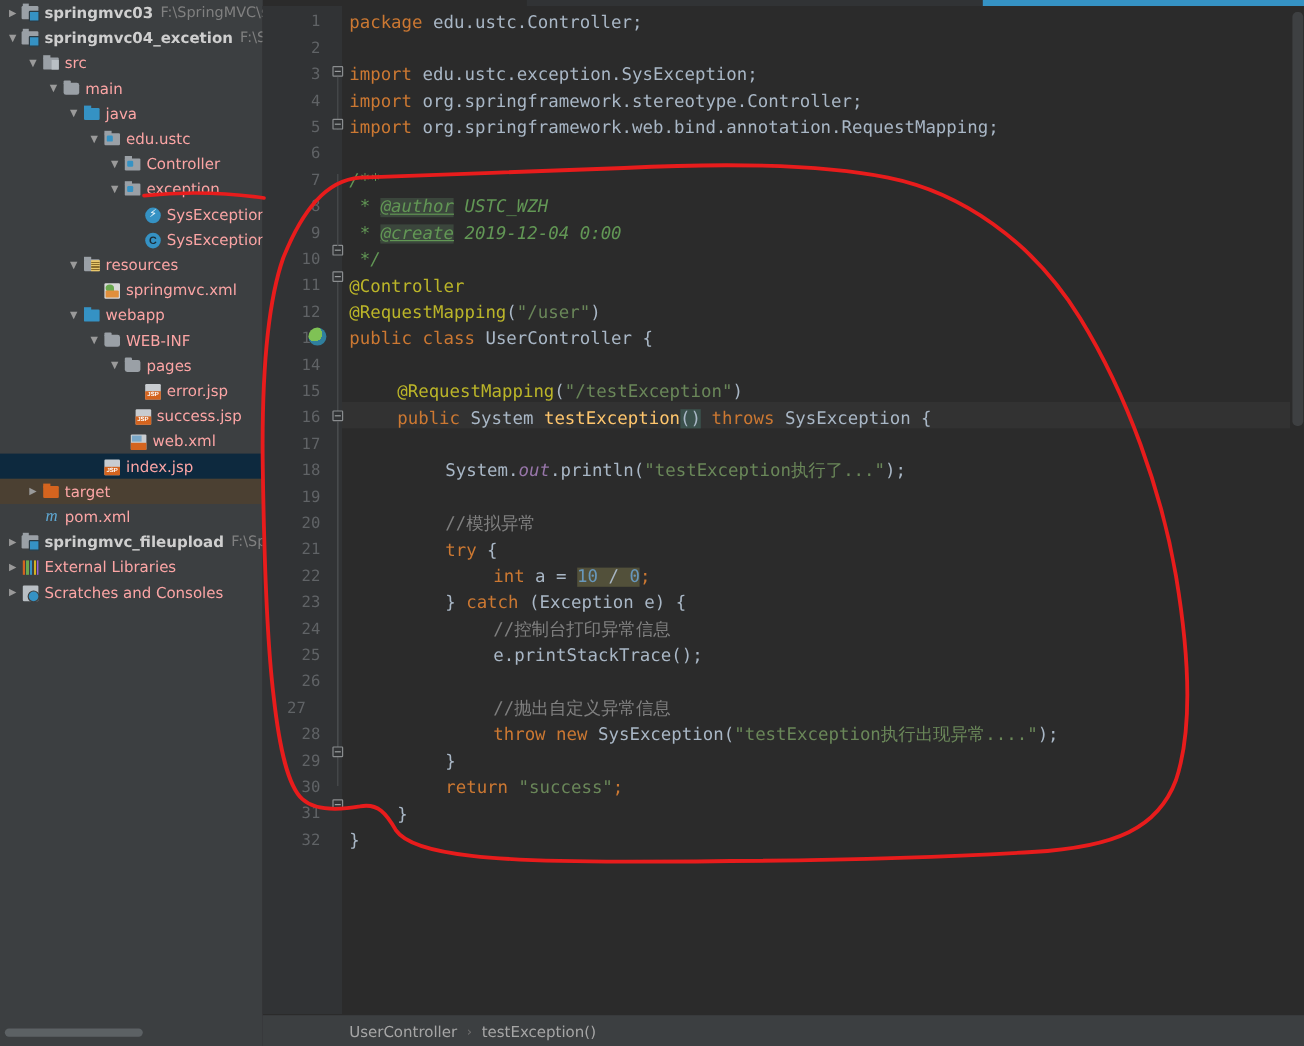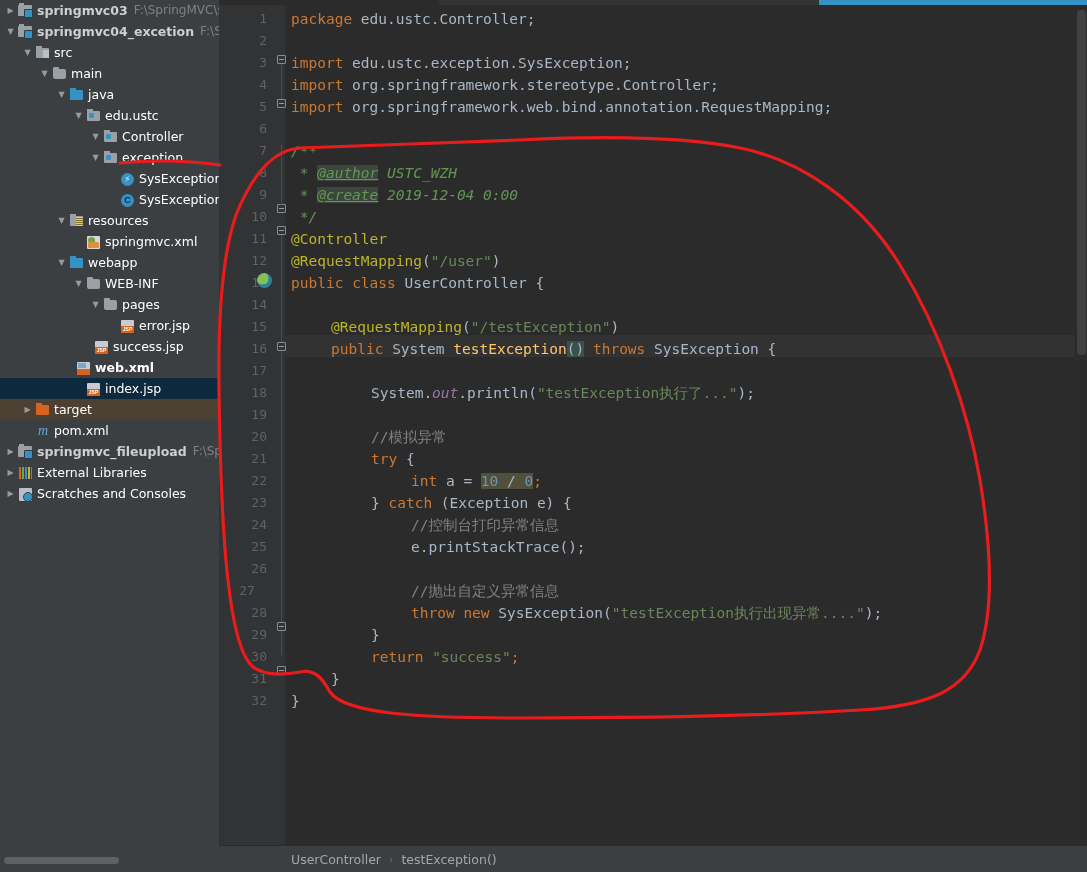--- a/index.html
+++ b/index.html
@@ -33,21 +33,21 @@
     display: flex; align-items: center; padding-left: 4px;
   }
   .row.selected { background: #0d293e; }
   .row.excluded { background: #4b4032; }
   .row .arrow {
     width: 13px; flex: 0 0 13px; display: inline-block; text-align: center;
     color: #9a9a9a; font-size: 8px; line-height: 21px;
   }
   .row .arrow.none { color: transparent; }
   .ico { width: 17px; flex: 0 0 17px; height: 15px; position: relative; margin-right: 3px; }
-  .lbl { color: #ffffff; }
+  .lbl { color: #fca5a5; }
   .lbl.bold { font-weight: bold; color: #cfcfcf; }
   .path { color: #808080; margin-left: 6px; font-size: 12px; }
 
   
   .ic-module { position:absolute; left:1px; top:2px; width:14px; height:11px;
       background:#9aa0a6; border-radius:1px;}
   .ic-module:after{content:"";position:absolute;right:-1px;bottom:-2px;width:7px;height:7px;
       background:#3592c4;border:1px solid #2b3b44;border-radius:1px;}
   .ic-module:before{content:"";position:absolute;left:1px;top:-2px;width:5px;height:3px;background:#9aa0a6;}
 
@@ -321,28 +321,28 @@
           </span>
           <span class="lbl">pages</span>
         </div>
         <div class="row" style="padding-left: 106px;">
           <span class="arrow none">▶</span>
           <span class="ico">
             <span class="ic-jsp"></span>
           </span>
           <span class="lbl">error.jsp</span>
         </div>
-        <div class="row" style="padding-left: 80px;">
+        <div class="row" style="padding-left: 80px; justify-content: center;">
           <span class="arrow none">▶</span>
           <span class="ico">
             <span class="ic-jsp"></span>
           </span>
           <span class="lbl">success.jsp</span>
         </div>
-        <div class="row" style="padding-left: 62px; font-weight: bold;">
+        <div class="row" style="padding-left: 94px;">
           <span class="arrow none">▶</span>
           <span class="ico">
             <span class="ic-webxml"></span>
           </span>
           <span class="lbl">web.xml</span>
         </div>
         <div class="row selected" style="padding-left: 72px;">
           <span class="arrow none">▶</span>
           <span class="ico">
             <span class="ic-jsp"></span>

